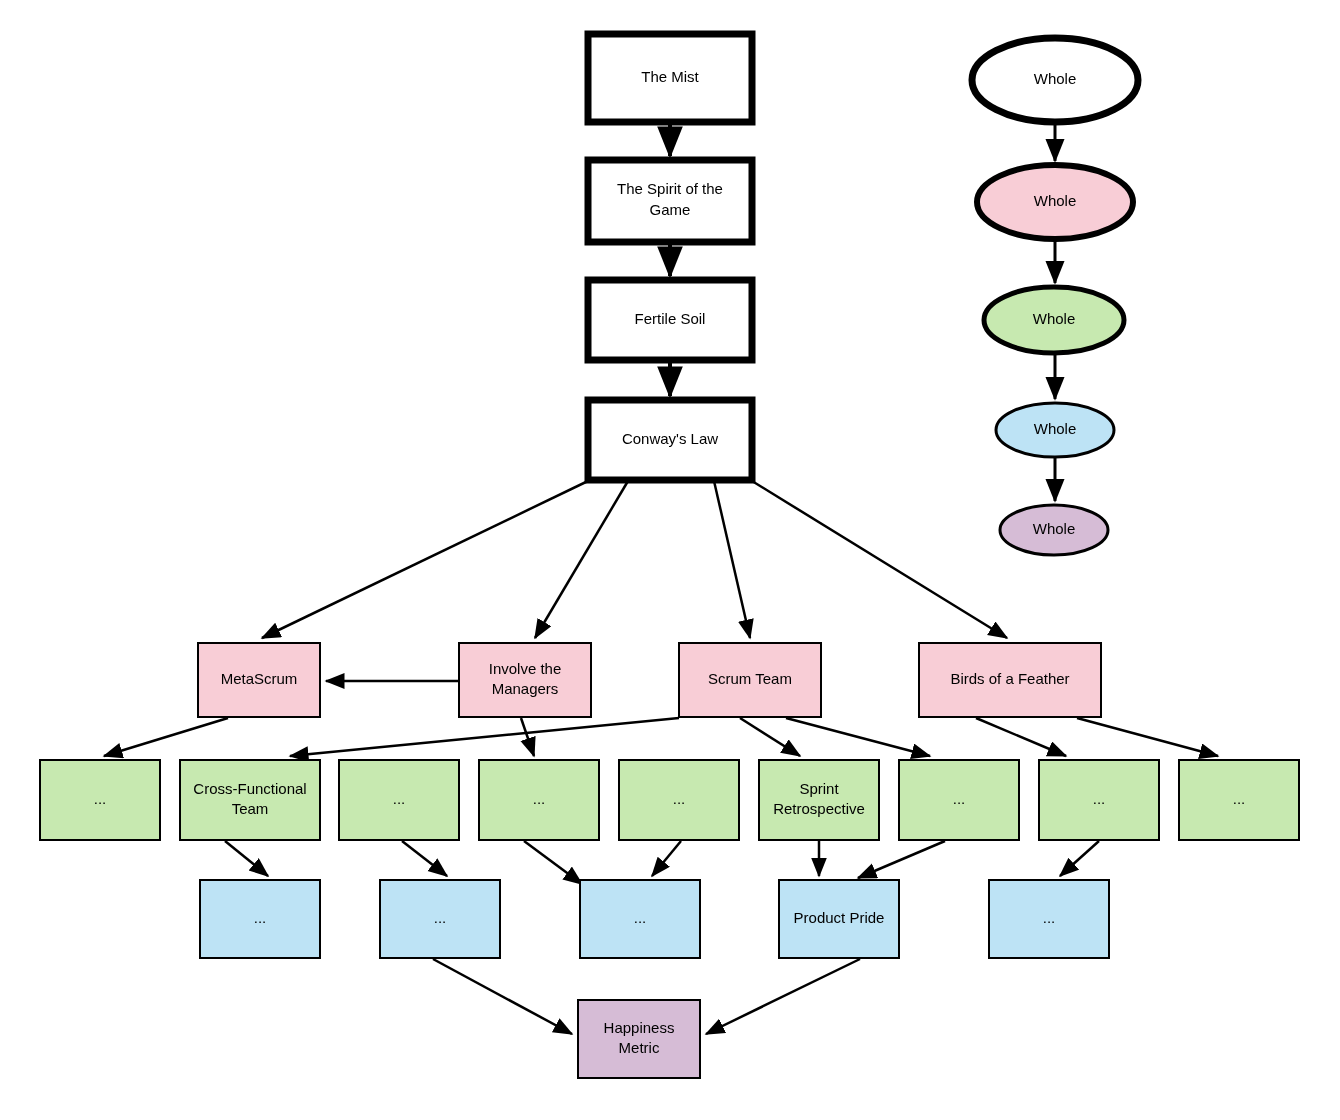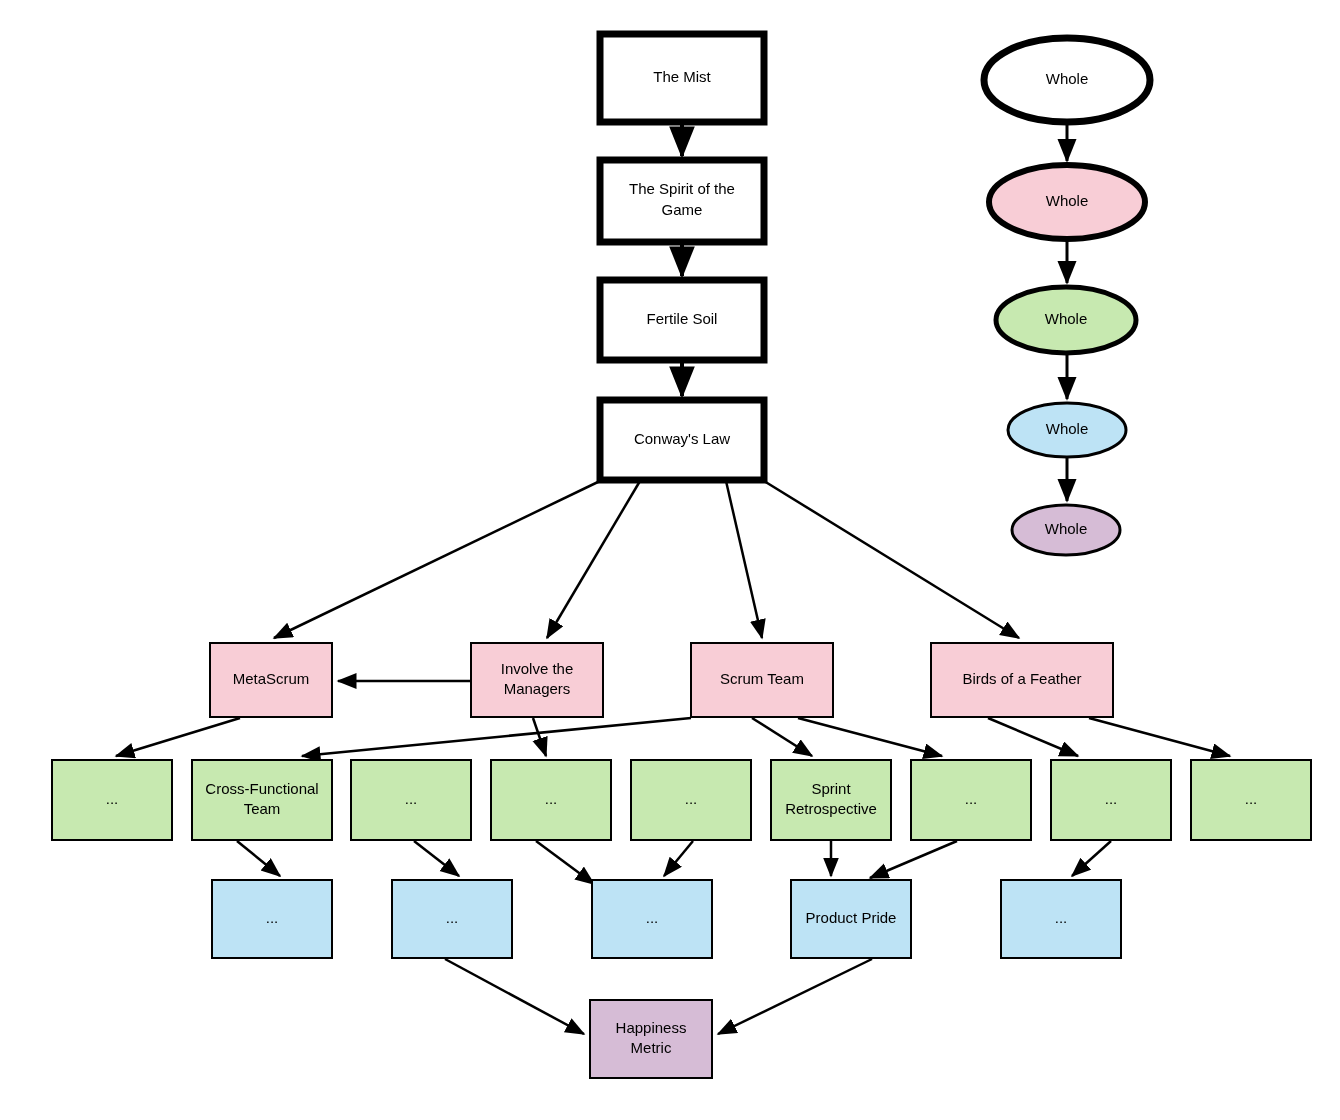--- a/index.html
+++ b/index.html
@@ -11,21 +11,20 @@
   body {
     width: 1340px;
     height: 1120px;
     font-family: "Liberation Sans", sans-serif;
     overflow: hidden;
   }
   #diagram-root {
     position: relative;
     width: 1281px;
     height: 1120px;
-    padding-left: 12px;
   }
   svg#graph {
     display: block;
     width: 1340px;
     height: 1120px;
   }
   .node-shape {
     stroke: #000000;
   }
   .node-label {

